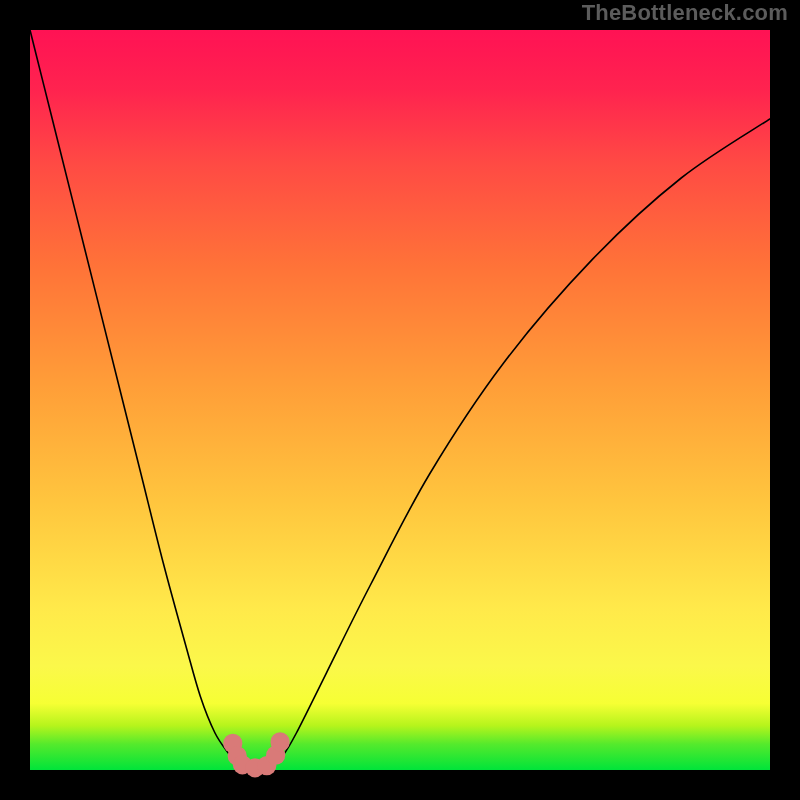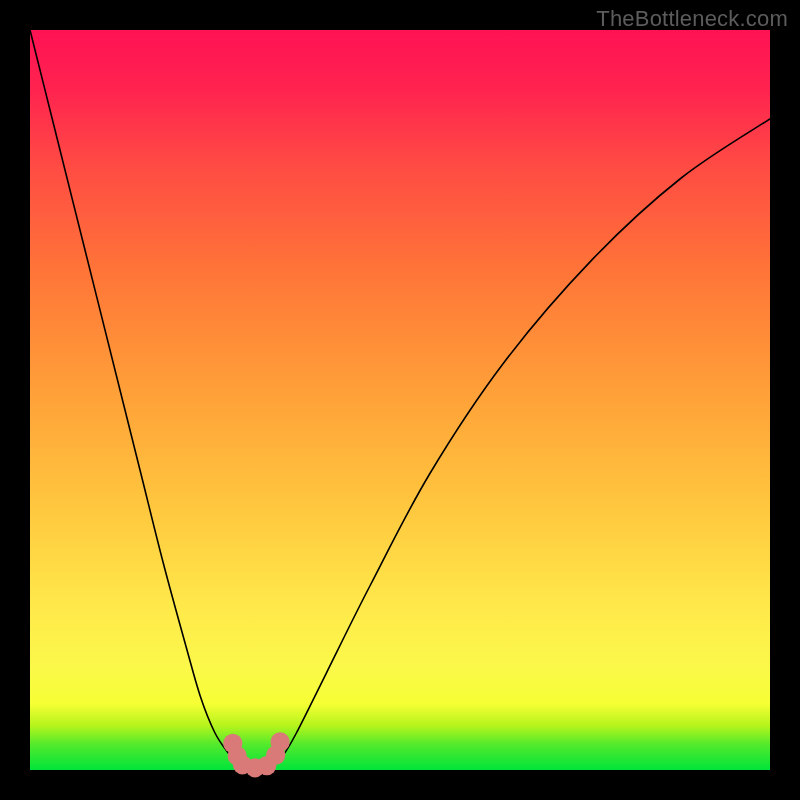--- a/index.html
+++ b/index.html
@@ -27,25 +27,25 @@
       #ffc63e 36%,
       #ff9e38 52%,
       #ff7338 68%,
       #ff4a44 82%,
       #ff234f 92%,
       #ff1254 100%
     );
   }
   .watermark {
     position: absolute;
-    top: 6px;
+    top: 0;
     right: 12px;
     font-family: Arial, Helvetica, sans-serif;
     font-size: 22px;
-    font-weight: 400;
+    font-weight: 700;
     letter-spacing: 0.2px;
     color: #5c5c5c;
     user-select: none;
   }
   svg.curve {
     position: absolute;
     left: 0;
     top: 0;
     width: 740px;
     height: 740px;

